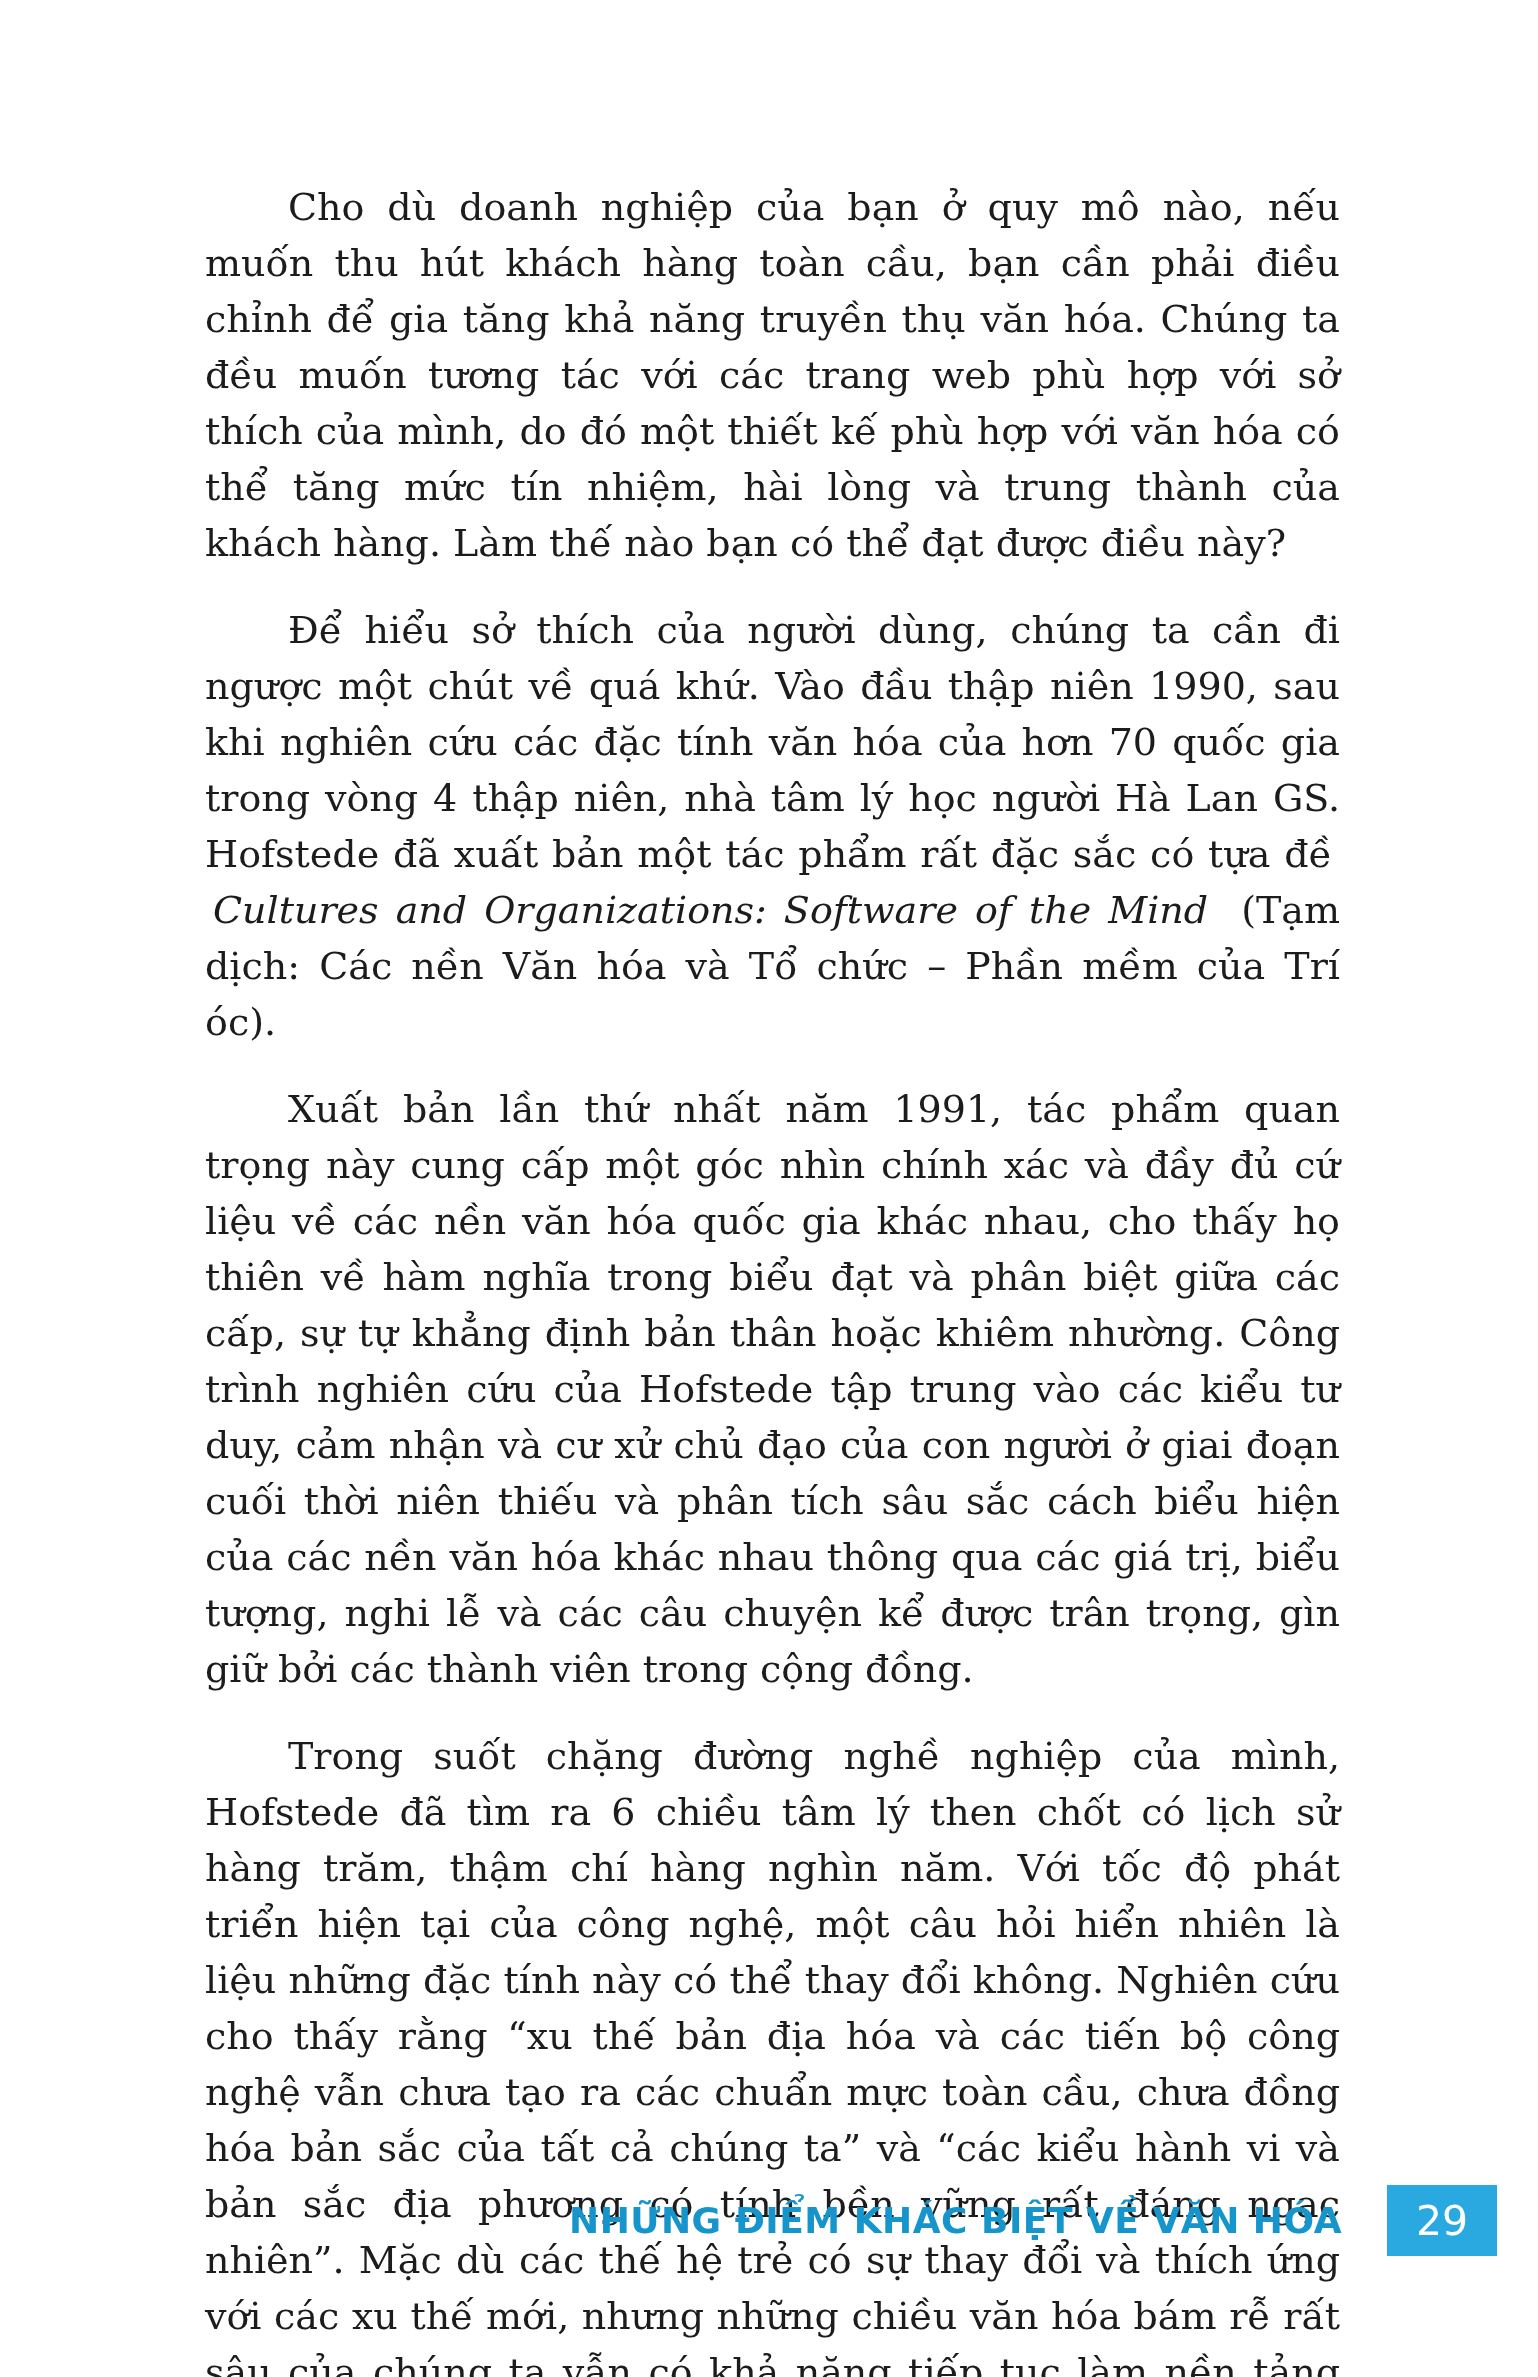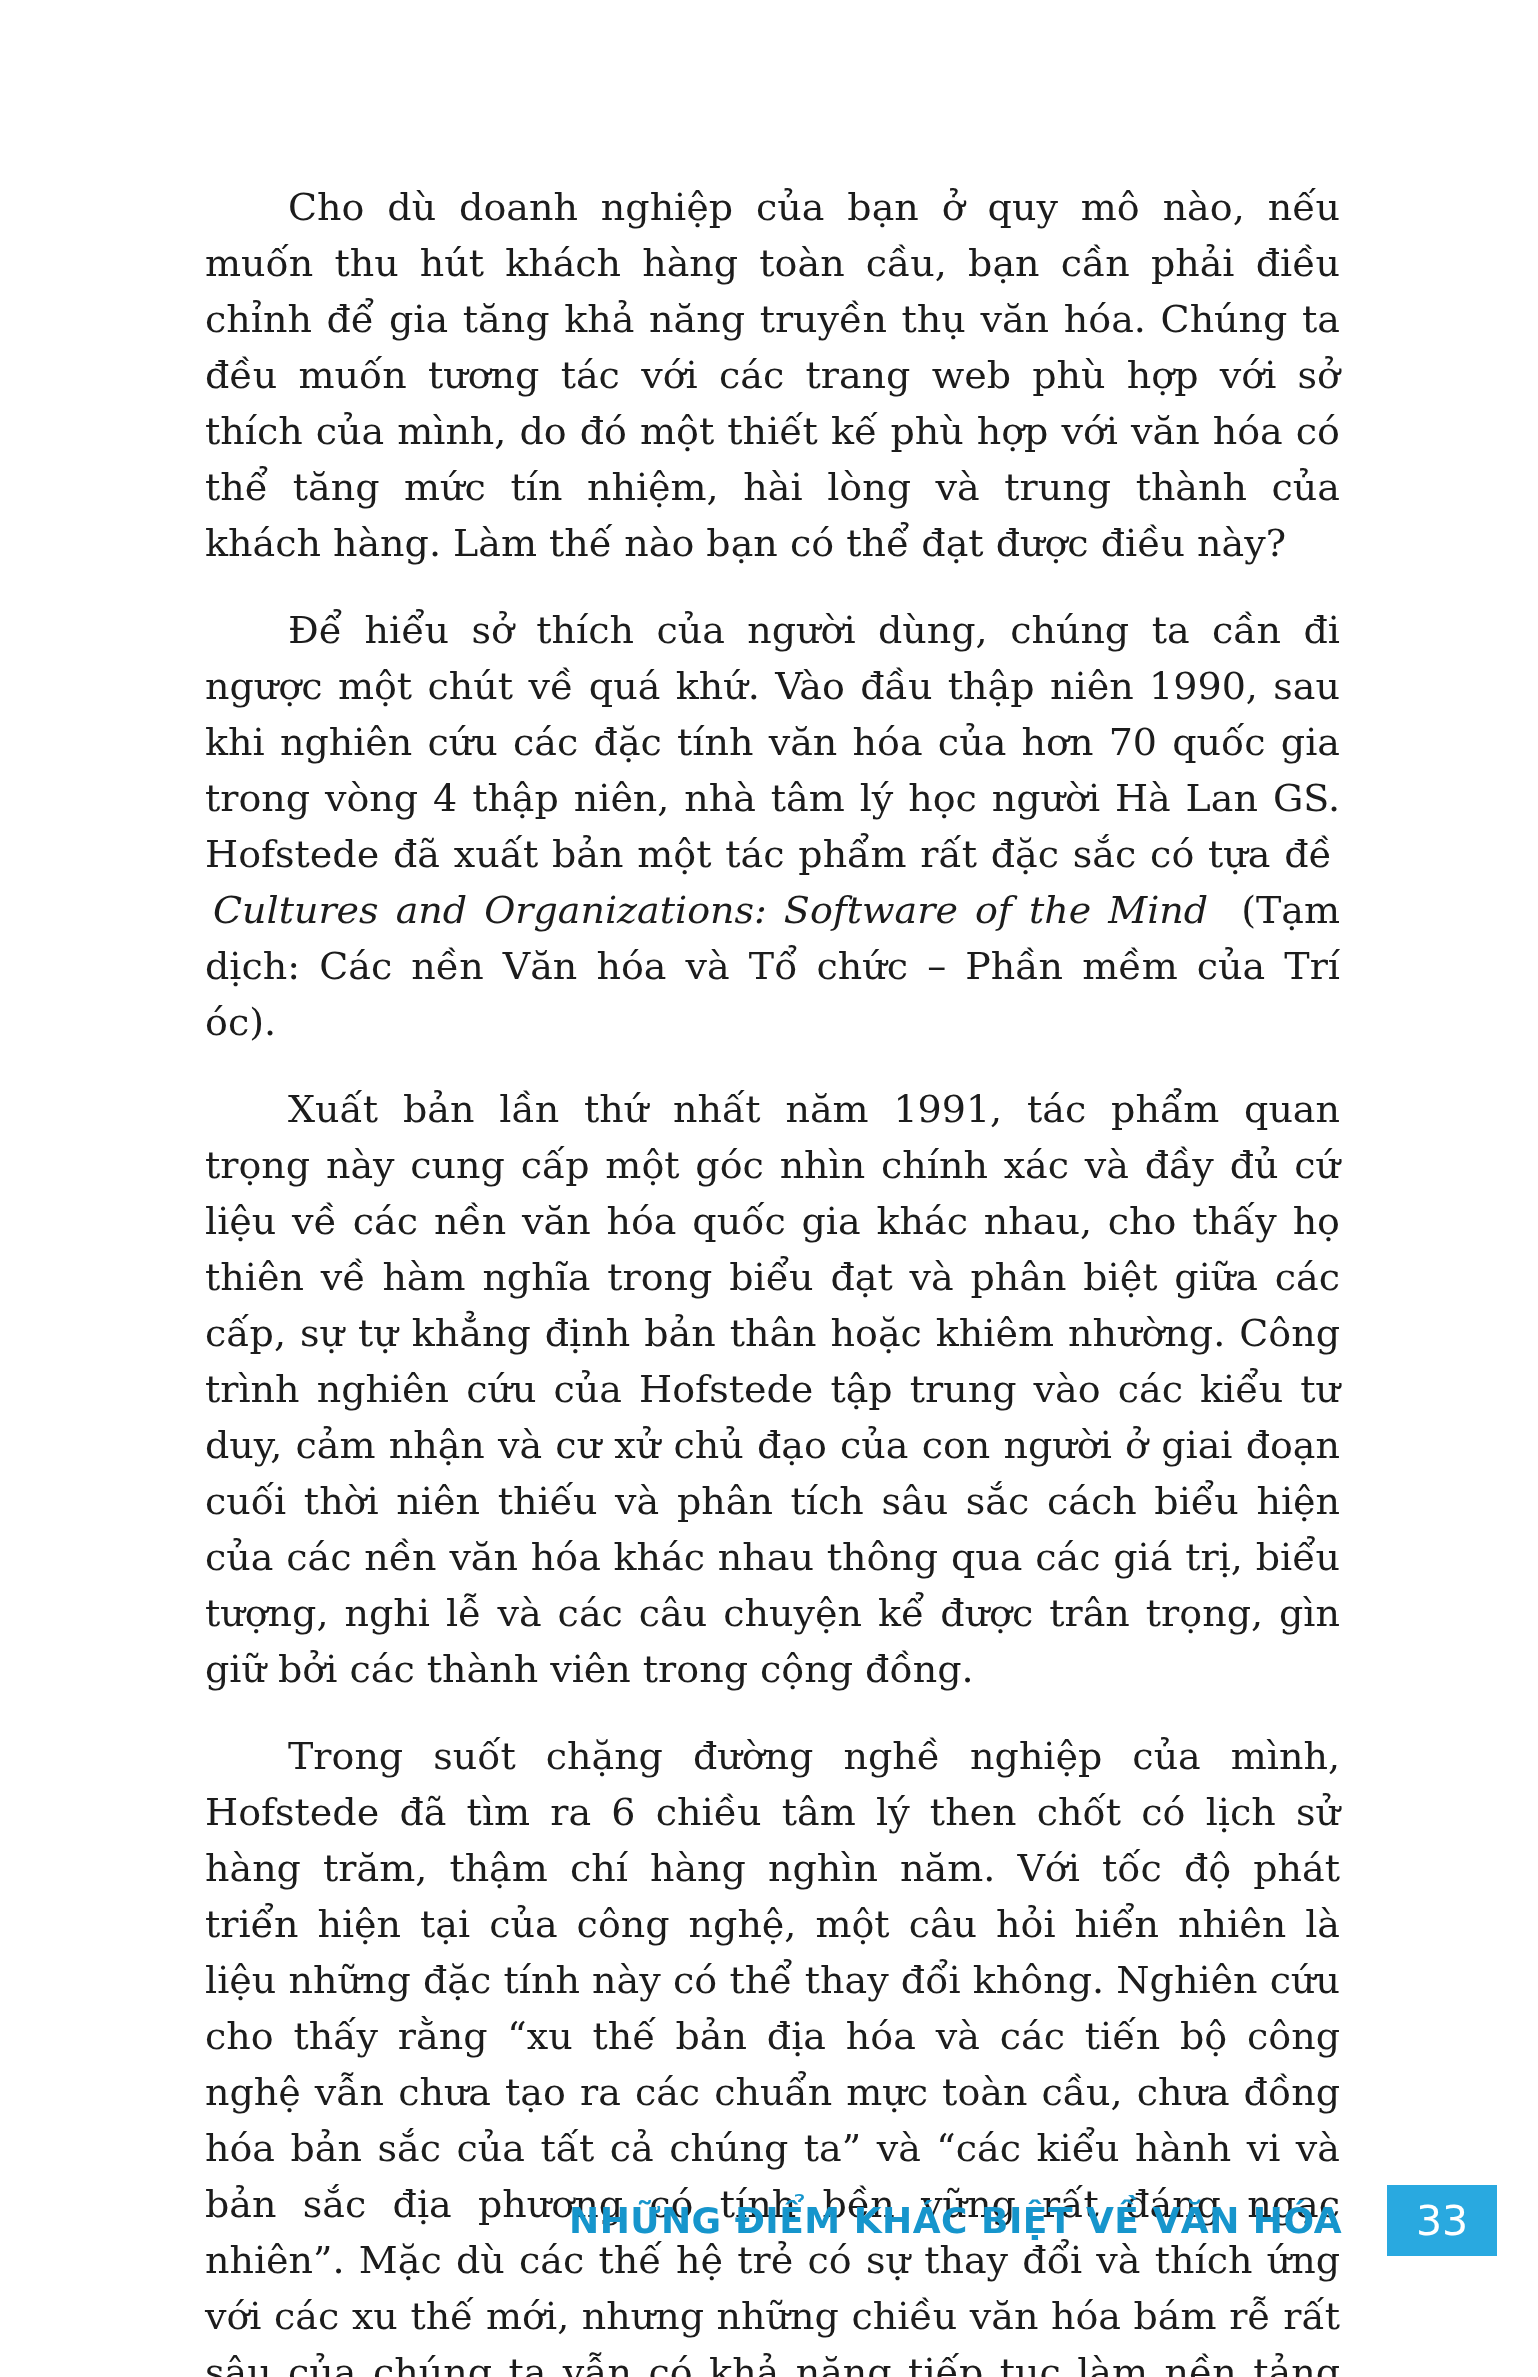--- a/index.html
+++ b/index.html
@@ -71,17 +71,17 @@
 
     <p><span>Để hiểu sở thích của người dùng, chúng ta cần đi ngược một chút về quá khứ. Vào đầu thập niên 1990, sau khi nghiên cứu các đặc tính văn hóa của hơn 70 quốc gia trong vòng 4 thập niên, nhà tâm lý học người Hà Lan GS. Hofstede đã xuất bản một tác phẩm rất đặc sắc có tựa đề </span><em>Cultures and Organizations: Software of the Mind</em><span> (Tạm dịch: Các nền Văn hóa và Tổ chức – Phần mềm của Trí óc).</span></p>
 
     <p><span>Xuất bản lần thứ nhất năm 1991, tác phẩm quan trọng này cung cấp một góc nhìn chính xác và đầy đủ cứ liệu về các nền văn hóa quốc gia khác nhau, cho thấy họ thiên về hàm nghĩa trong biểu đạt và phân biệt giữa các cấp, sự tự khẳng định bản thân hoặc khiêm nhường. Công trình nghiên cứu của Hofstede tập trung vào các kiểu tư duy, cảm nhận và cư xử chủ đạo của con người ở giai đoạn cuối thời niên thiếu và phân tích sâu sắc cách biểu hiện của các nền văn hóa khác nhau thông qua các giá trị, biểu tượng, nghi lễ và các câu chuyện kể được trân trọng, gìn giữ bởi các thành viên trong cộng đồng.</span></p>
 
     <p><span>Trong suốt chặng đường nghề nghiệp của mình, Hofstede đã tìm ra 6 chiều tâm lý then chốt có lịch sử hàng trăm, thậm chí hàng nghìn năm. Với tốc độ phát triển hiện tại của công nghệ, một câu hỏi hiển nhiên là liệu những đặc tính này có thể thay đổi không. Nghiên cứu cho thấy rằng “xu thế bản địa hóa và các tiến bộ công nghệ vẫn chưa tạo ra các chuẩn mực toàn cầu, chưa đồng hóa bản sắc của tất cả chúng ta” và “các kiểu hành vi và bản sắc địa phương có tính bền vững rất đáng ngạc nhiên”. Mặc dù các thế hệ trẻ có sự thay đổi và thích ứng với các xu thế mới, nhưng những chiều văn hóa bám rễ rất sâu của chúng ta vẫn có khả năng tiếp tục làm nền tảng cho các hành vi và giá trị, thậm chí ngay cả khi chúng ta đã gia nhập vào một thế giới mới được kết nối toàn cầu.</span></p>
   </div>
 
   <div class="footer">
     <span class="footer-title">NHỮNG ĐIỂM KHÁC BIỆT VỀ VĂN HÓA</span>
-    <span class="page-box">33</span>
+    <span class="page-box">29</span>
   </div>
 
 </div>
 
 
 </body></html>

